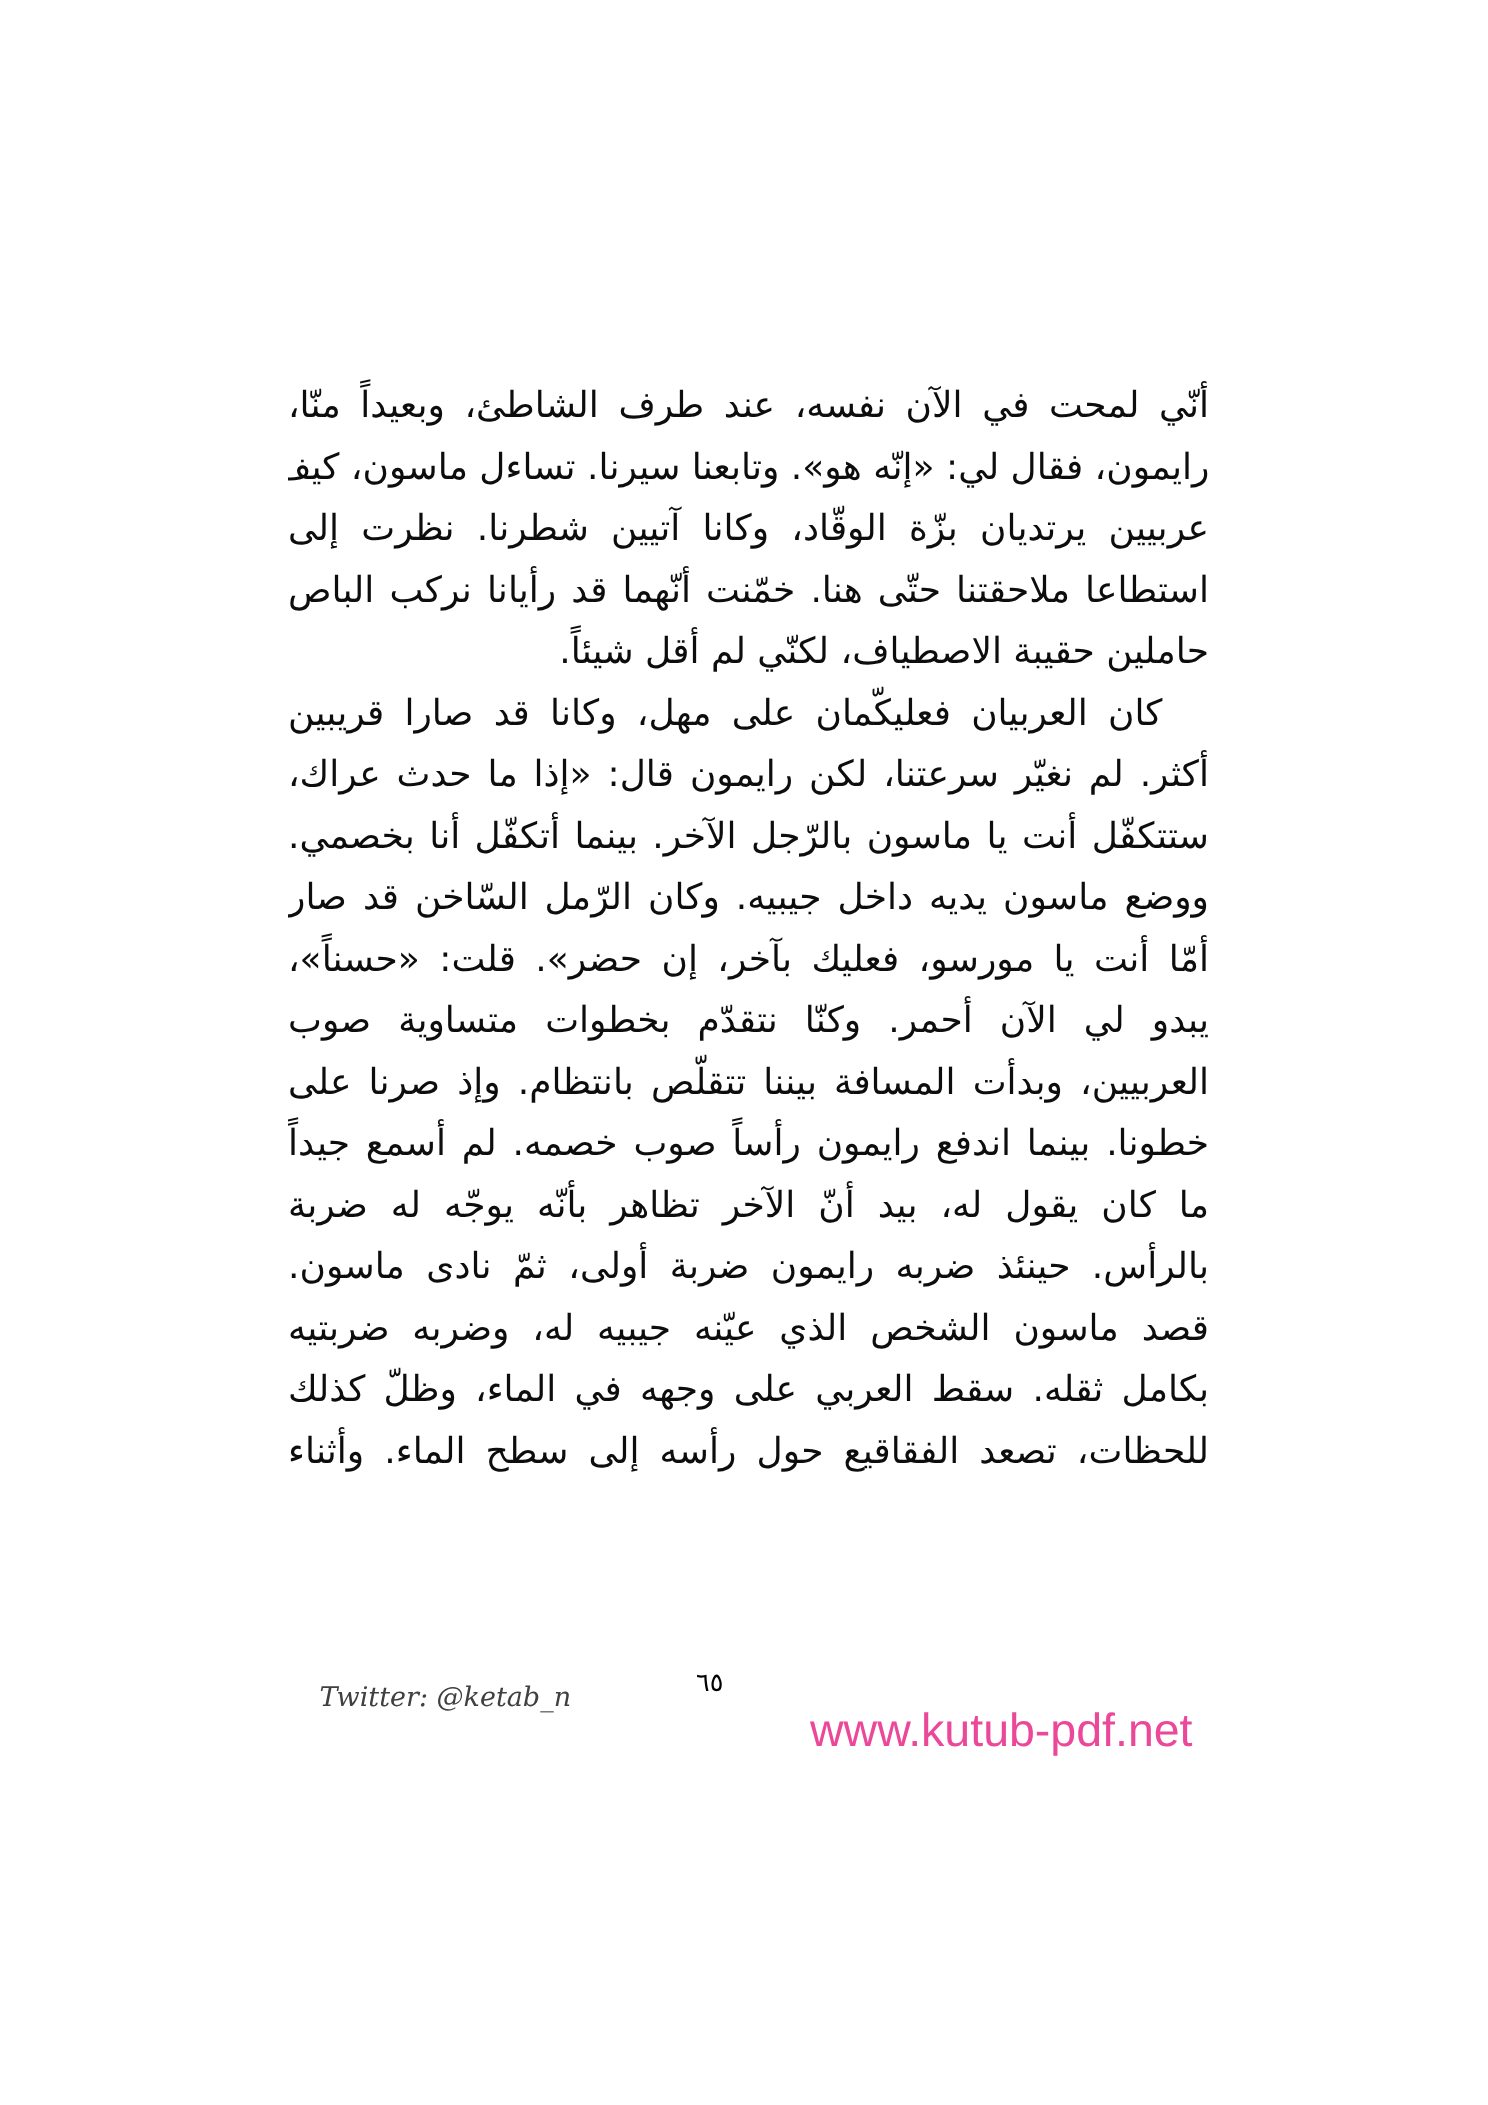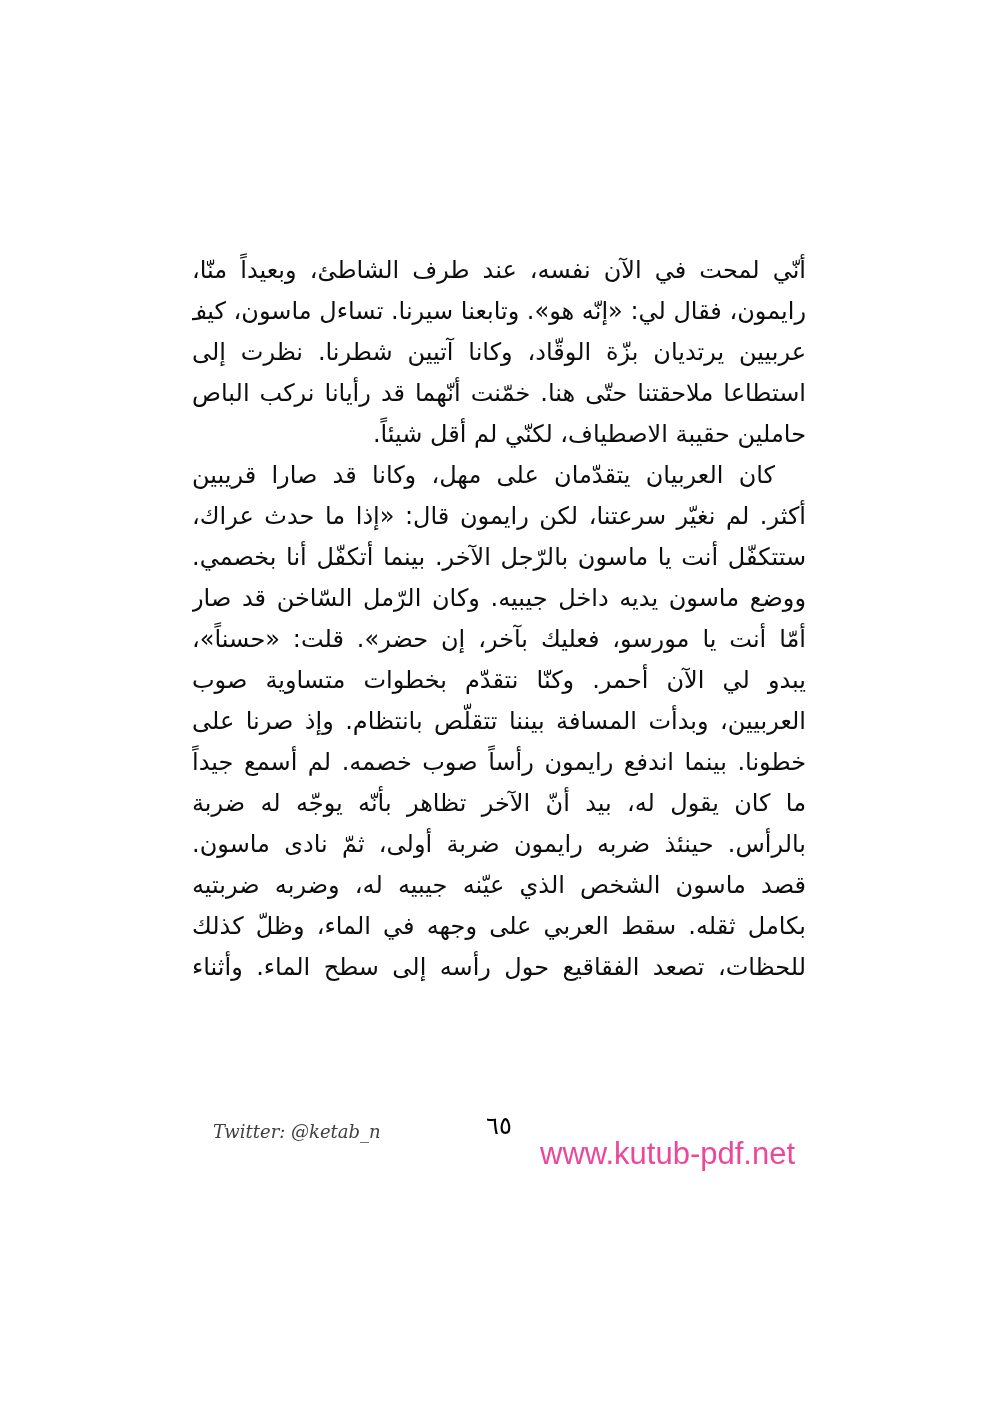--- a/index.html
+++ b/index.html
@@ -56,23 +56,23 @@
     font-style: italic;
     font-size: 18px;
     color: #a8511d;
     white-space: nowrap;
   }
   .footer-pagenum {
     position: absolute;
     left: 464px;
     top: 1112px;
     width: 70px;
-    text-align: center;
+    text-align: left;
     font-family: "DejaVu Sans", sans-serif;
-    font-size: 24px;
+    font-size: 17px;
     color: #000000;
   }
   .footer-watermark {
     position: absolute;
     left: 540px;
     top: 1136px;
     font-family: "Liberation Sans", sans-serif;
     font-size: 31px;
     color: #c3c3c3;
     letter-spacing: 0px;
@@ -86,21 +86,21 @@
 
   <div class="text-column" style="color: rgb(13, 13, 13);">
       <div class="para">
         <div class="line">أنّي لمحت في الآن نفسه، عند طرف الشاطئ، وبعيداً منّا،</div>
         <div class="line">رايمون، فقال لي: «إنّه هو». وتابعنا سيرنا. تساءل ماسون، كيف</div>
         <div class="line">عربيين يرتديان بزّة الوقّاد، وكانا آتيين شطرنا. نظرت إلى</div>
         <div class="line">استطاعا ملاحقتنا حتّى هنا. خمّنت أنّهما قد رأيانا نركب الباص</div>
         <div class="line last">حاملين حقيبة الاصطياف، لكنّي لم أقل شيئاً.</div>
       </div>
       <div class="para">
-        <div class="line indent">كان العربيان يتقدّمان على مهل، وكانا قد صارا قريبين</div>
+        <div class="line indent">كان العربيان فعليكّمان على مهل، وكانا قد صارا قريبين</div>
         <div class="line">أكثر. لم نغيّر سرعتنا، لكن رايمون قال: «إذا ما حدث عراك،</div>
         <div class="line">ستتكفّل أنت يا ماسون بالرّجل الآخر. بينما أتكفّل أنا بخصمي.</div>
         <div class="line">ووضع ماسون يديه داخل جيبيه. وكان الرّمل السّاخن قد صار</div>
         <div class="line">أمّا أنت يا مورسو، فعليك بآخر، إن حضر». قلت: «حسناً»،</div>
         <div class="line">يبدو لي الآن أحمر. وكنّا نتقدّم بخطوات متساوية صوب</div>
         <div class="line">العربيين، وبدأت المسافة بيننا تتقلّص بانتظام. وإذ صرنا على</div>
         <div class="line">خطونا. بينما اندفع رايمون رأساً صوب خصمه. لم أسمع جيداً</div>
         <div class="line">ما كان يقول له، بيد أنّ الآخر تظاهر بأنّه يوجّه له ضربة</div>
         <div class="line">بالرأس. حينئذ ضربه رايمون ضربة أولى، ثمّ نادى ماسون.</div>
         <div class="line">قصد ماسون الشخص الذي عيّنه جيبيه له، وضربه ضربتيه</div>

